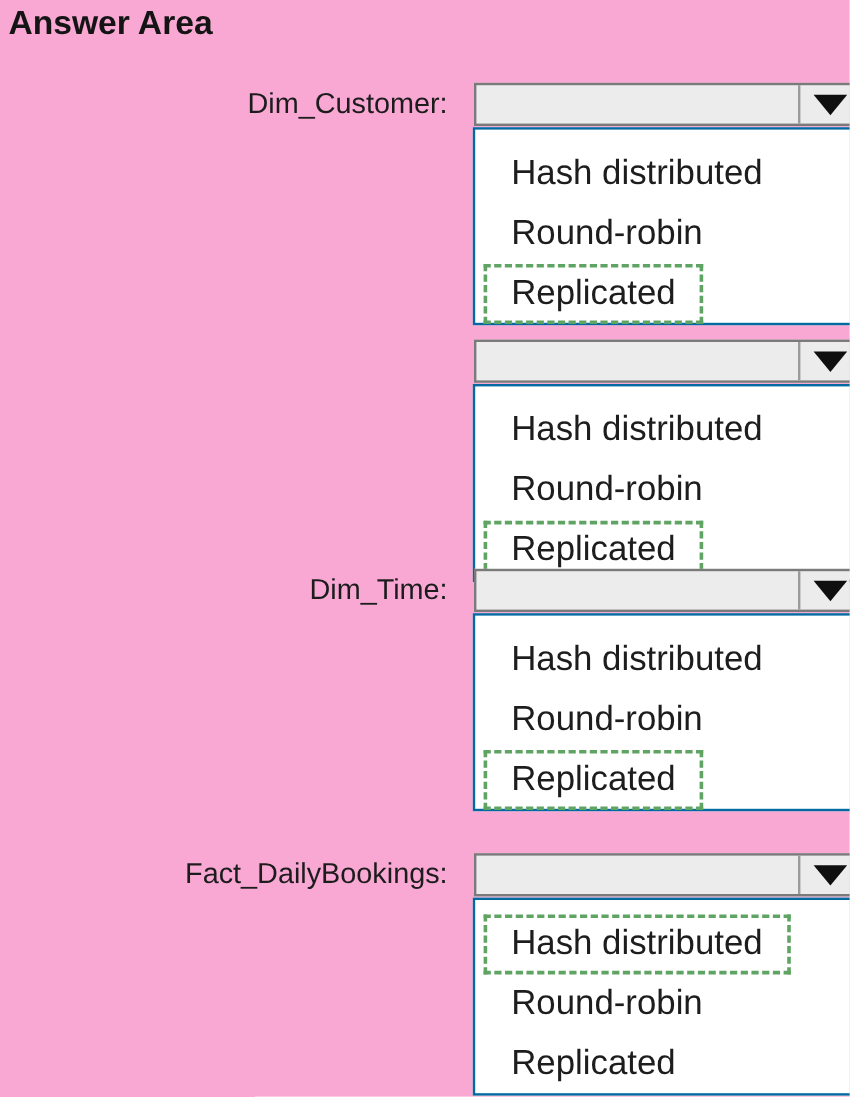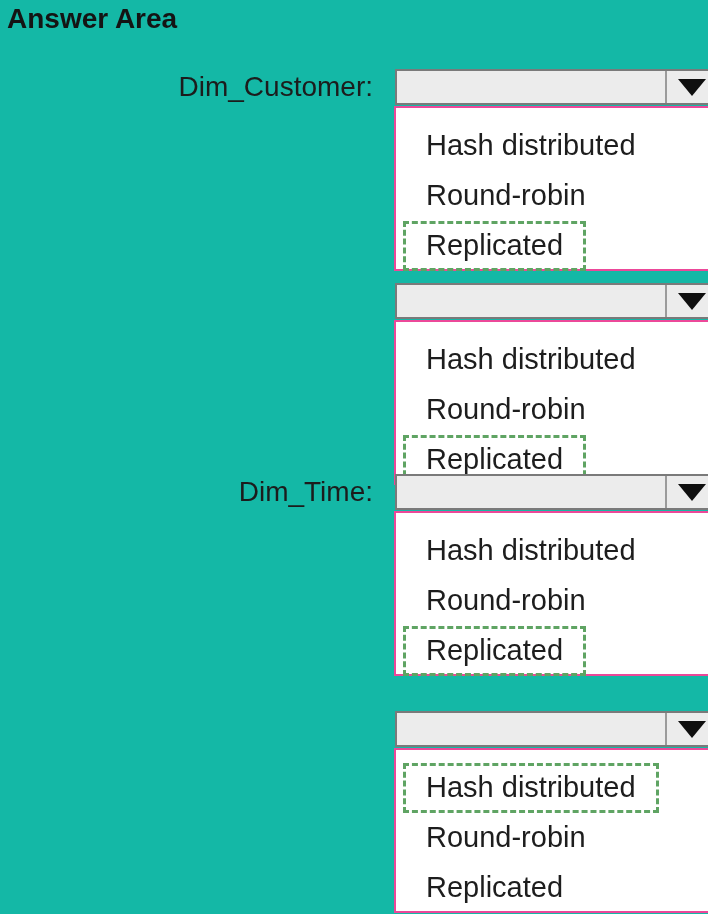--- a/index.html
+++ b/index.html
@@ -5,21 +5,21 @@
   html, body {
     margin: 0;
     padding: 0;
     background: #ffffff;
     font-family: "Liberation Sans", "DejaVu Sans", sans-serif;
   }
   .canvas {
     position: relative;
     width: 708px;
     height: 914px;
-    background: #14b8a6;
+    background: #f9a8d4;
     overflow: hidden;
   }
   .page-title {
     position: absolute;
     left: 7px;
     top: 3px;
     font-size: 28px;
     font-weight: bold;
     color: #141414;
     letter-spacing: 0px;
@@ -29,21 +29,21 @@
     left: 0;
     width: 720px;
     height: 203px;
   }
   .field-label {
     position: absolute;
     right: 347px;
     top: 0;
     height: 36px;
     line-height: 36px;
-    font-size: 28px;
+    font-size: 24px;
     color: #1c1c1c;
     white-space: nowrap;
   }
   .dropdown {
     position: absolute;
     left: 395px;
     top: 0;
     width: 324px;
     height: 36px;
     box-sizing: border-box;
@@ -82,21 +82,21 @@
     border-top: 17px solid #0f0f0f;
   }
   .listbox {
     position: absolute;
     left: 394px;
     top: 37px;
     width: 325px;
     height: 165px;
     box-sizing: border-box;
     background: #ffffff;
-    border: 2px solid #ec4899;
+    border: 2px solid #0369a1;
     padding-top: 11px;
   }
   .option {
     height: 50px;
     line-height: 50px;
     padding-left: 30px;
     font-size: 29px;
     color: #1d1d1d;
     white-space: nowrap;
     cursor: pointer;
@@ -158,20 +158,21 @@
       </div>
     </div>
     <div class="listbox">
       <div class="option"><span class="opt-text">Hash distributed</span></div>
       <div class="option"><span class="opt-text">Round-robin</span></div>
       <div class="option"><span class="opt-text hl" style="border-color: rgb(95, 164, 99);">Replicated</span></div>
     </div>
   </div>
 
   <div class="group" style="top:711px">
+    <div class="field-label">Fact_DailyBookings:</div>
     <div class="dropdown">
       <div class="dd-value"></div>
       <div class="dd-arrow-zone">
         <div class="triangle-down"></div>
       </div>
     </div>
     <div class="listbox">
       <div class="option"><span class="opt-text hl" style="border-color: rgb(95, 164, 99);">Hash distributed</span></div>
       <div class="option"><span class="opt-text">Round-robin</span></div>
       <div class="option"><span class="opt-text">Replicated</span></div>

